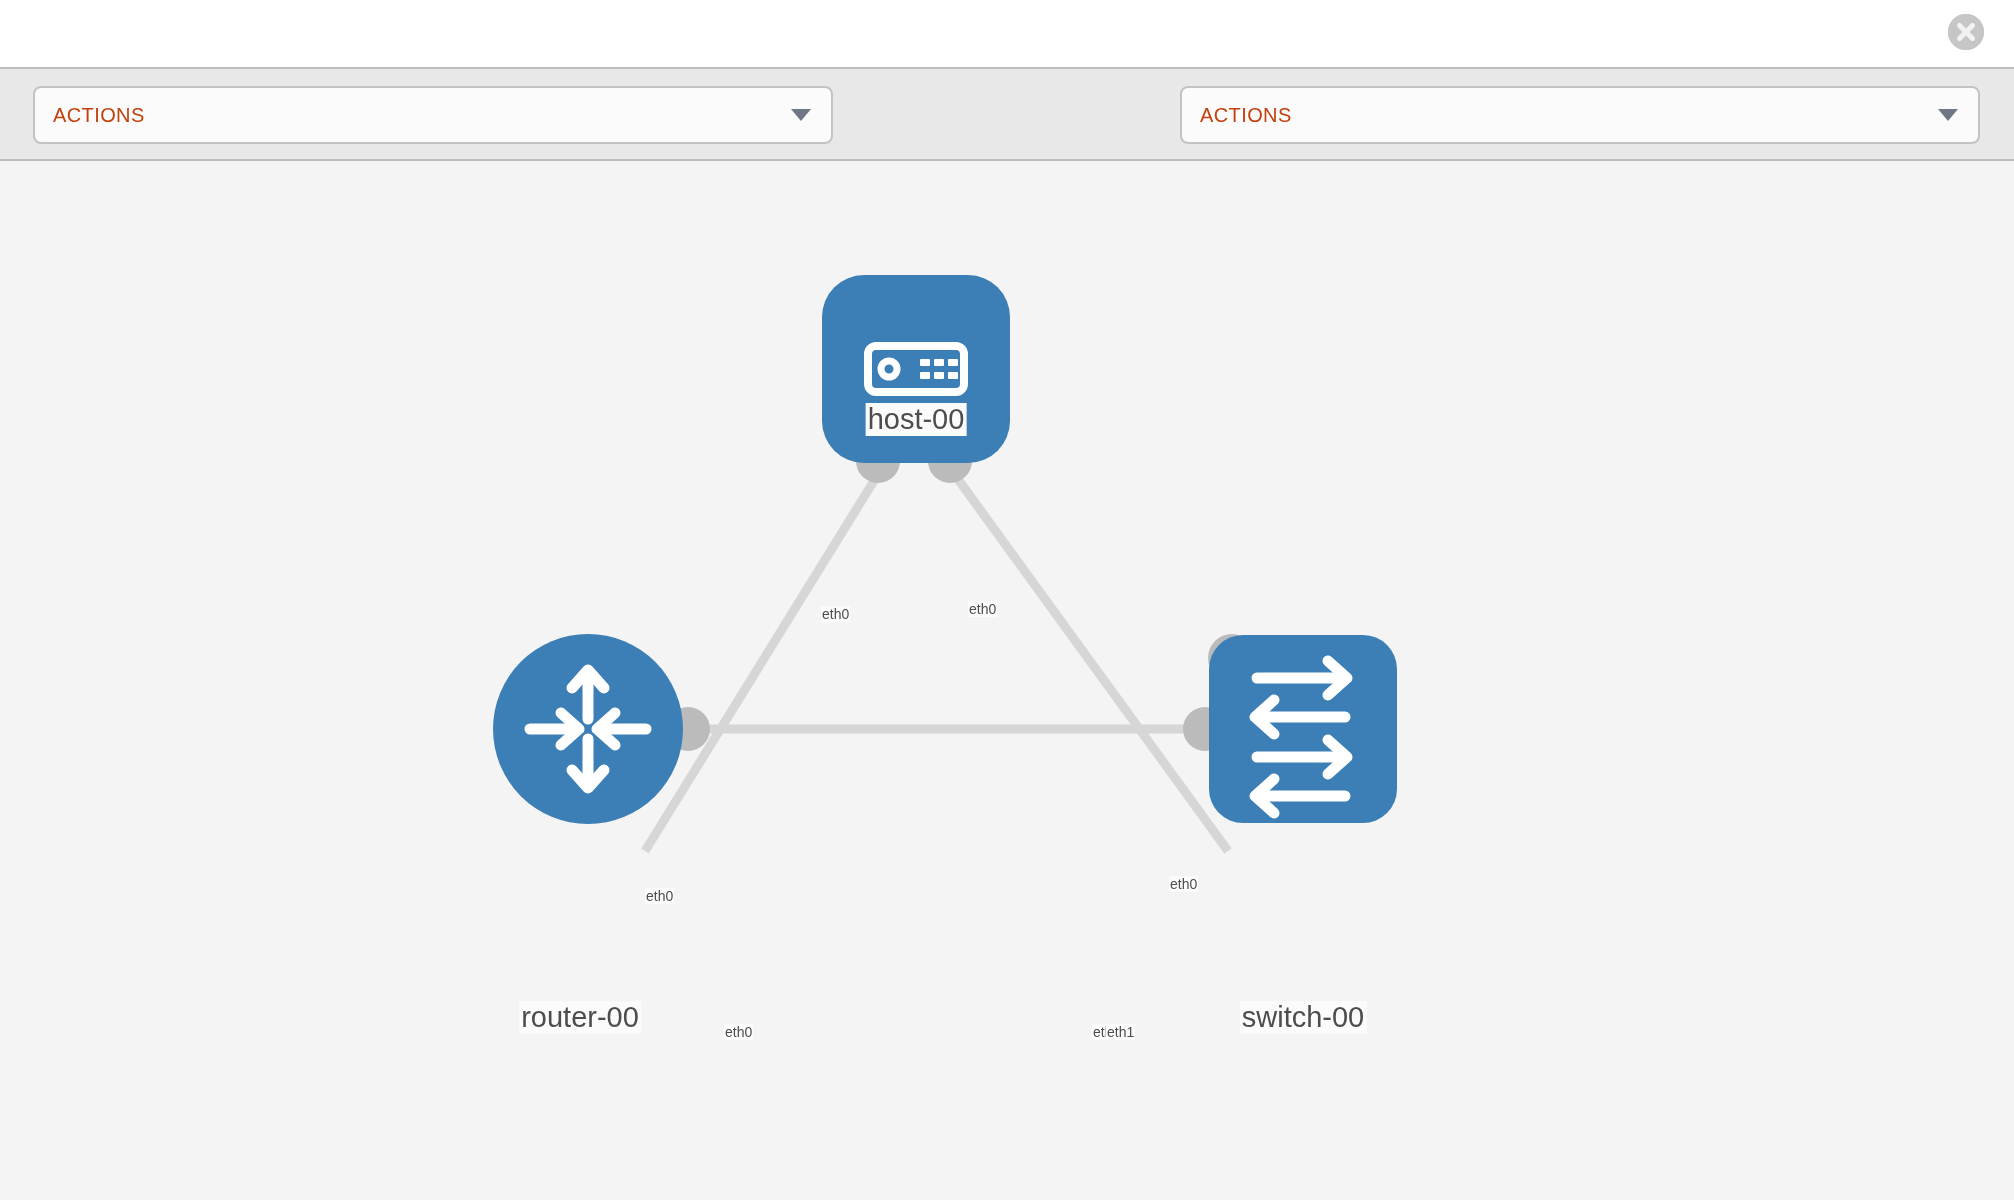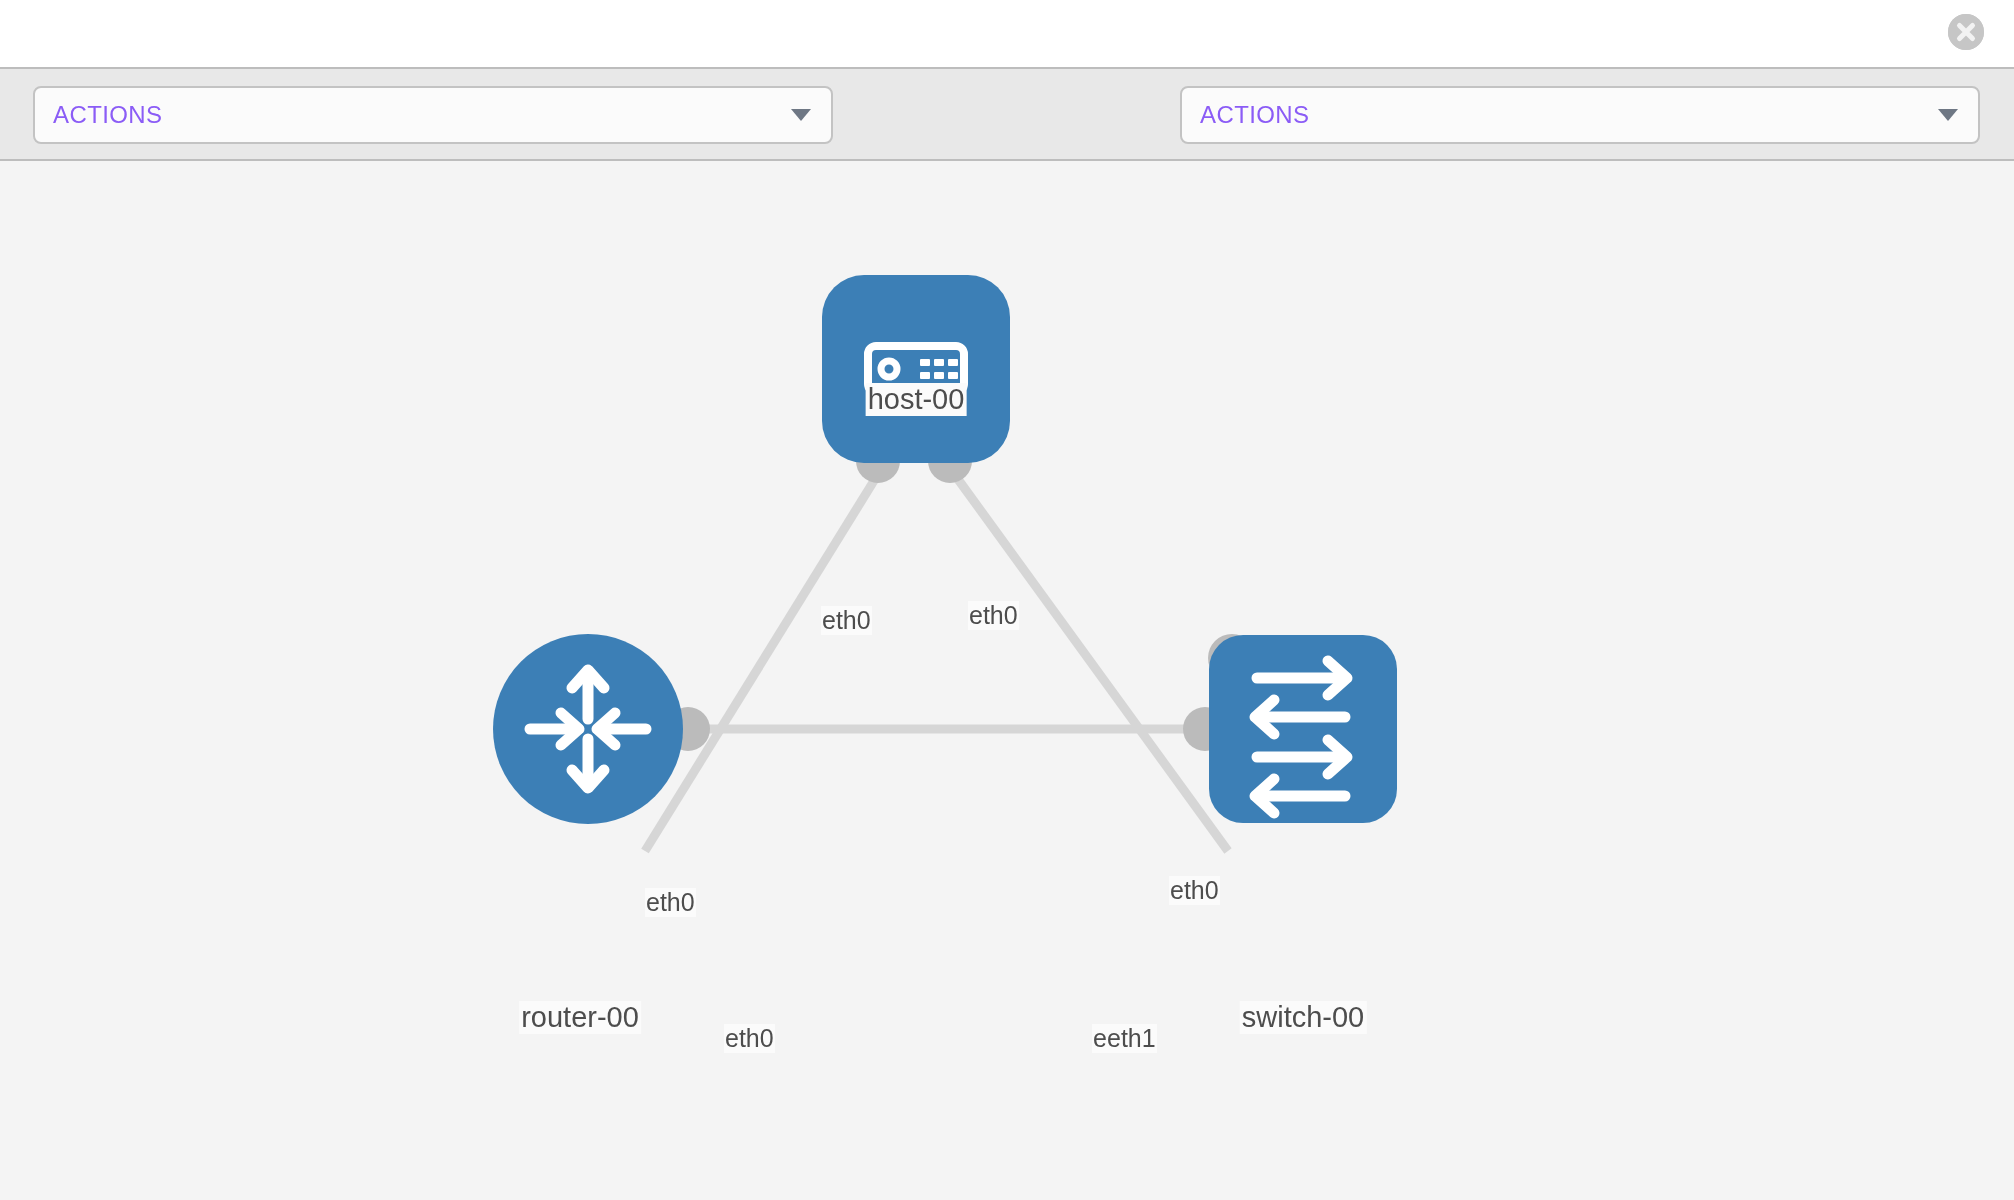--- a/index.html
+++ b/index.html
@@ -64,22 +64,22 @@
     border: 2px solid #c3c3c3;
     border-radius: 8px;
     box-sizing: border-box;
     cursor: pointer;
   }
   .select-box .sel-label {
     position: absolute;
     left: 18px;
     top: 50%;
     transform: translateY(-50%);
-    font-size: 24px;
-    color: #8b5cf6;
+    font-size: 20px;
+    color: #c2410c;
     letter-spacing: 0.4px;
     white-space: nowrap;
   }
   .caret {
     position: absolute;
     right: 20px;
     top: 50%;
     transform: translateY(-50%);
     width: 0; height: 0;
     border-left: 10px solid transparent;
@@ -119,21 +119,21 @@
     position: absolute;
     font-size: 29px;
     color: #4d4d4d;
     background: #fbfbfb;
     white-space: nowrap;
     padding: 0 2px;
     transform: translateX(-50%);
   }
   .iface-label {
     position: absolute;
-    font-size: 25px;
+    font-size: 14px;
     color: #4d4d4d;
     background: #fbfbfb;
     white-space: nowrap;
     padding: 0 1px;
   }
 </style>
 </head>
 <body>
 
 <div id="root">
@@ -239,21 +239,21 @@
 
           <path d="M1257 596 L1345 596"></path>
           <path d="M1328 579 L1347 596 L1328 613"></path>
 
           <path d="M1345 635 L1257 635"></path>
           <path d="M1274 618 L1255 635 L1274 652"></path>
         </g>
       </g>
     </svg>
 
-    <div class="node-label" style="left:916px; top:222px;">host-00</div>
+    <div class="node-label" style="left:916px; top:242px;">host-00</div>
     <div class="node-label" style="left:580px; top:840px;">router-00</div>
     <div class="node-label" style="left:1303px; top:840px;">switch-00</div>
 
     <div class="iface-label" style="left:821px; top:445px;">eth0</div>
     <div class="iface-label" style="left:968px; top:440px;">eth0</div>
     <div class="iface-label" style="left:645px; top:727px;">eth0</div>
     <div class="iface-label" style="left:1169px; top:715px;">eth0</div>
     <div class="iface-label" style="left:724px; top:863px;">eth0</div>
     <div class="iface-label" style="left:1092px; top:863px;">eth1</div>
     <div class="iface-label" style="left:1106px; top:863px;">eth1</div>

